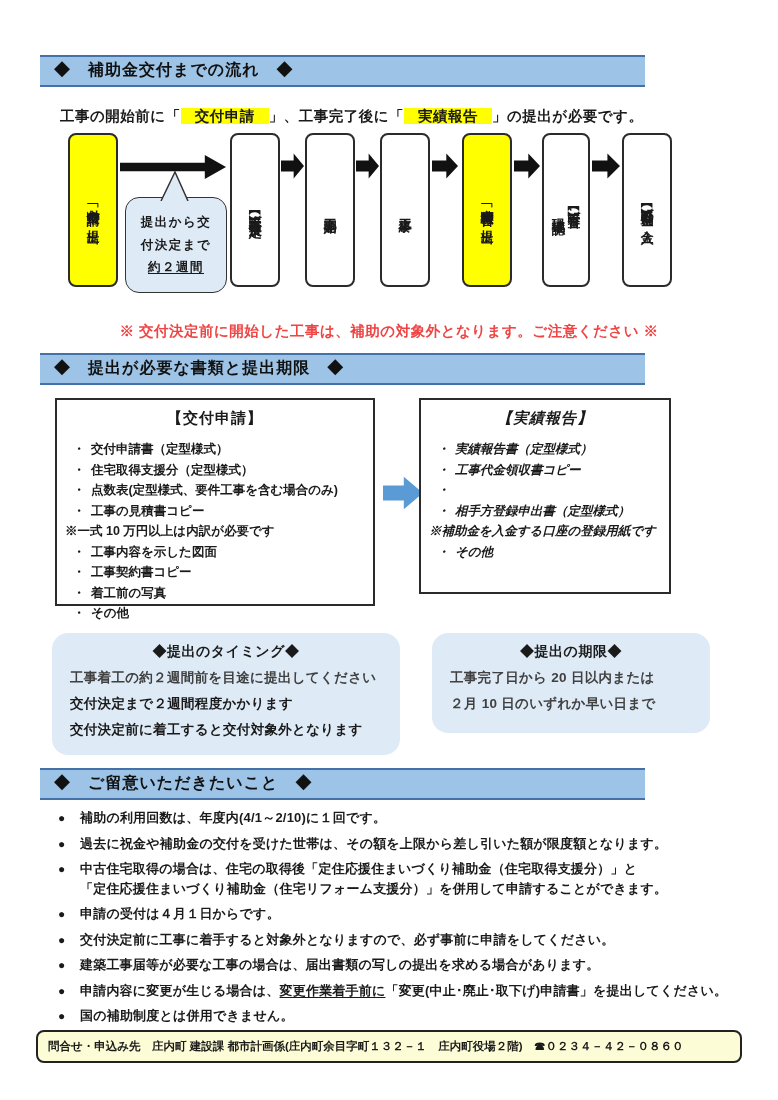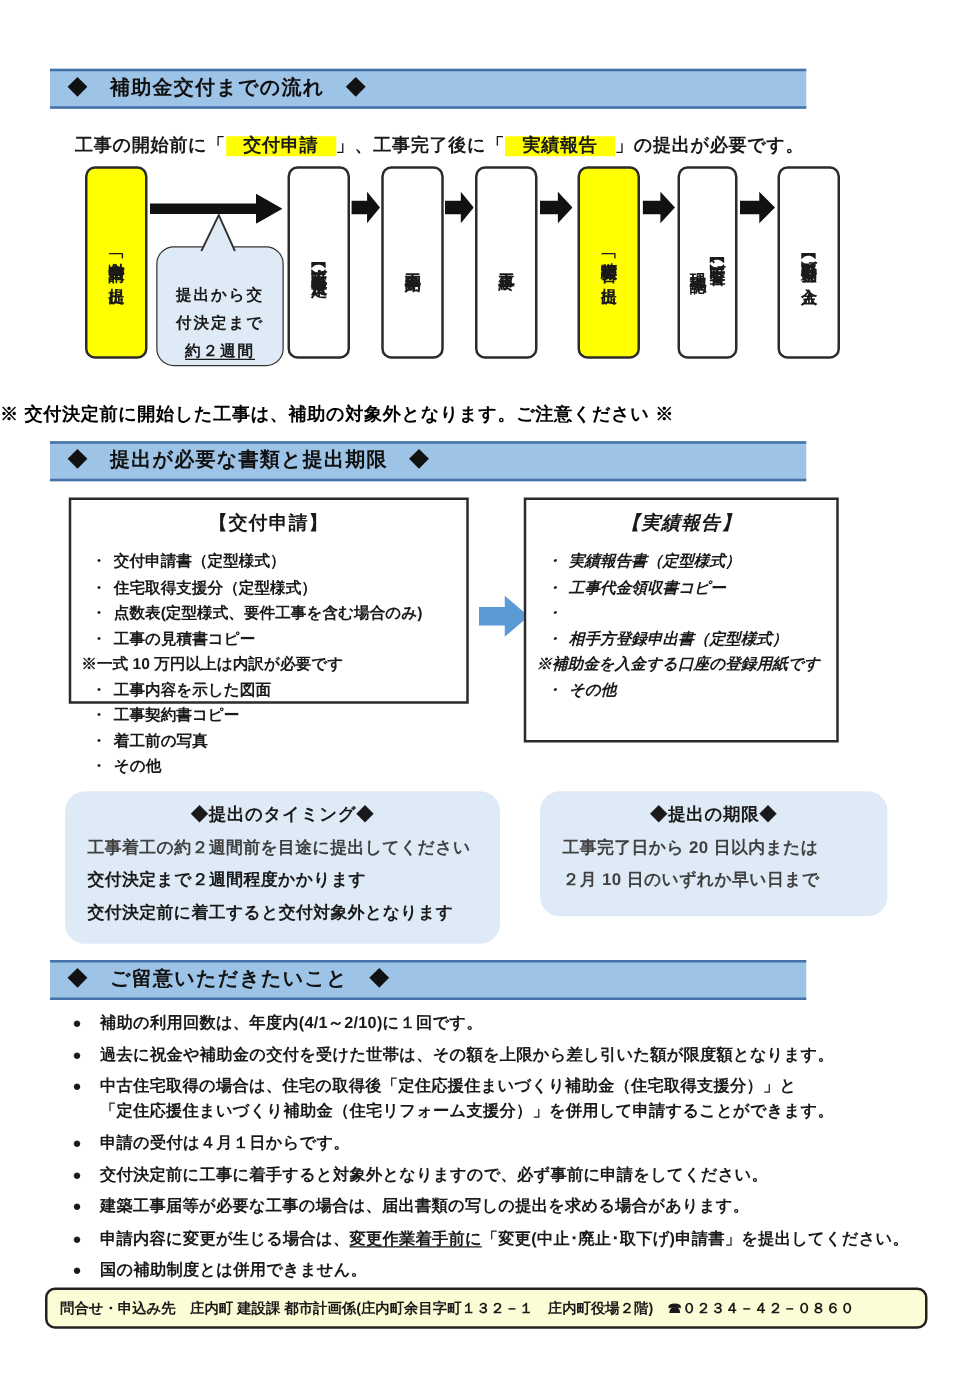--- a/index.html
+++ b/index.html
@@ -23,32 +23,32 @@
         line-height:1.2;letter-spacing:1px;white-space:pre-line;text-align:center;}
   .fbox.yellow{background:#FFFF00;}
   .b1{left:28px}.b2{left:190px}.b3{left:265px}.b4{left:340px}.b5{left:422px}.b6{left:502px;width:48px}.b7{left:582px}
   .arrow{position:absolute;top:18px;width:26px;height:30px;background:#111;
          clip-path:polygon(0 32%,55% 32%,55% 8%,100% 50%,55% 92%,55% 68%,0 68%);}
   .arrow.long{left:80px;top:19px;width:106px;height:30px;
          clip-path:polygon(0 36%,80% 36%,80% 10%,100% 50%,80% 90%,80% 64%,0 64%);}
   .a2{left:241px;width:23px}.a3{left:316px;width:23px}.a4{left:392px}.a5{left:474px}.a6{left:552px;width:28px}
   .callout{position:absolute;left:85px;top:64px;width:102px;height:96px;background:#DEEBF7;
         border:1.5px solid #333;border-radius:14px;box-sizing:border-box;z-index:1;
-        display:flex;flex-direction:column;justify-content:flex-end;text-align:center;
+        display:flex;flex-direction:column;justify-content:center;text-align:center;
         font-size:12.5px;font-weight:600;line-height:1.8;letter-spacing:1.5px;}
   .callout .emph{font-weight:bold;text-decoration:underline;text-underline-offset:2px;}
   .tail{position:absolute;left:118px;top:38px;z-index:2;}
 
-  .warning{position:absolute;top:322px;left:0;width:778px;
-        color:#000000;font-size:14.5px;font-weight:bold;letter-spacing:.5px;}
+  .warning{position:absolute;top:322px;left:0;width:778px;text-align:center;
+        color:#ef4444;font-size:14.5px;font-weight:bold;letter-spacing:.5px;}
 
   
   .docs{position:absolute;top:398px;left:55px;width:680px;height:230px;}
   .doc-box{position:absolute;top:0;background:#fff;border:2px solid #2b2b2b;box-sizing:border-box;}
-  .doc-box.app{left:0;width:320px;height:165px;}
+  .doc-box.app{left:0;width:320px;height:208px;}
   .doc-box.rep{left:364px;width:252px;height:196px;font-style:italic;}
   .doc-title{text-align:center;font-size:15px;font-weight:bold;margin:9px 0 11px;letter-spacing:1px;}
   .doc-item{display:flex;font-size:12.5px;font-weight:600;line-height:20.5px;padding-left:10px;}
   .doc-item .mk{flex:none;width:24px;text-align:center;}
   .doc-item.note{padding-left:8px;}
   .big-arrow{position:absolute;left:328px;top:78px;width:40px;height:34px;background:#5B9BD5;
         clip-path:polygon(0 28%,52% 28%,52% 2%,100% 50%,52% 98%,52% 72%,0 72%);}
 
   
   .info{position:absolute;background:#DEEBF7;border-radius:16px;box-sizing:border-box;padding:10px 18px 0;}

